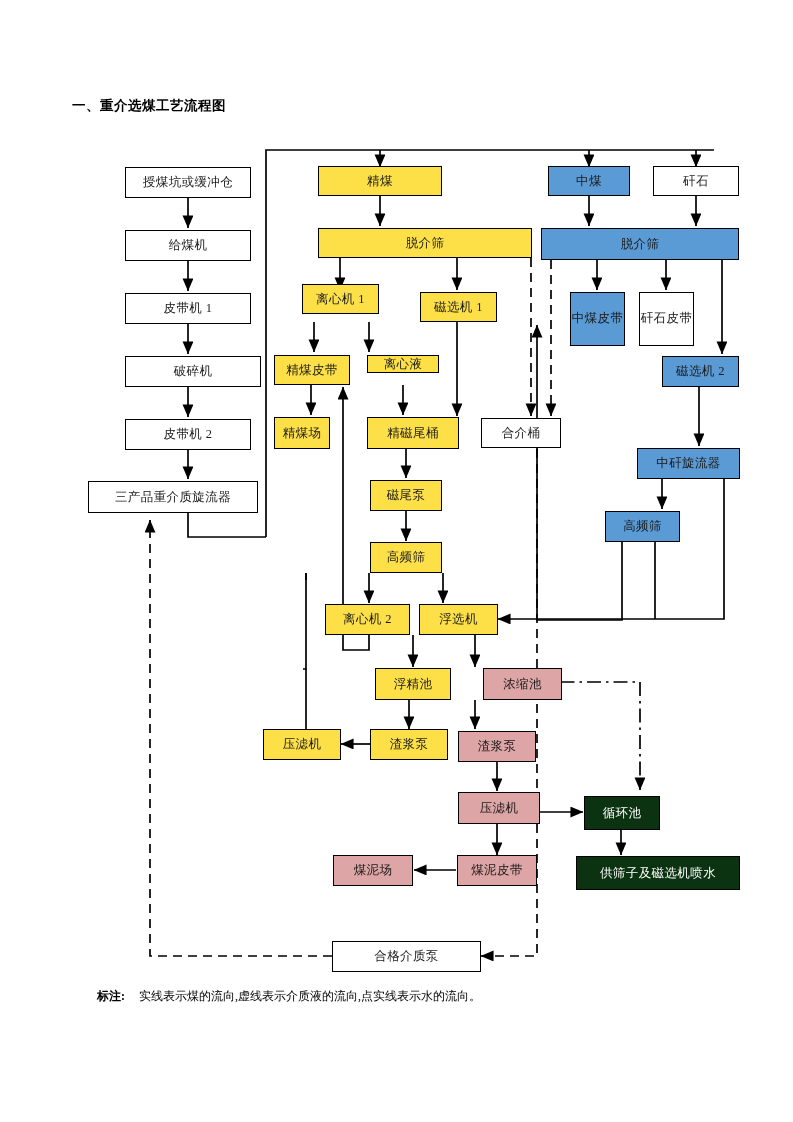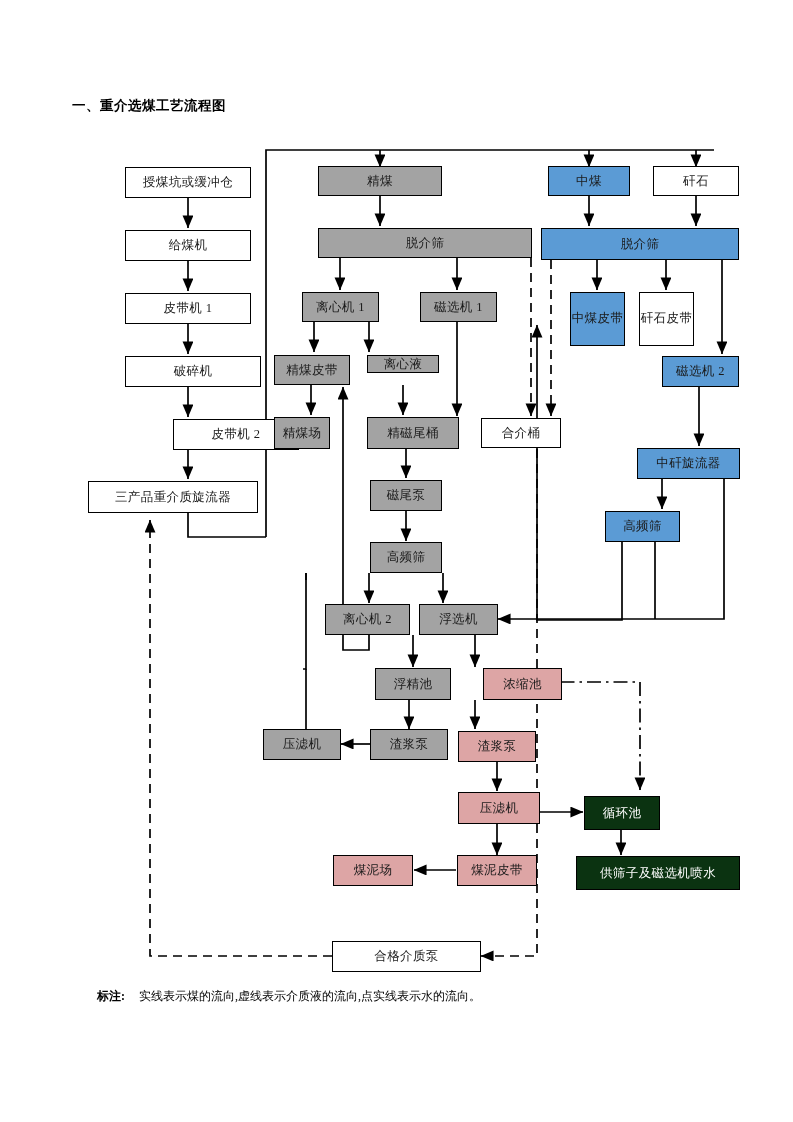--- a/index.html
+++ b/index.html
@@ -9,21 +9,21 @@
   #title{position:absolute;left:72px;top:97px;font-size:13.5px;font-weight:bold;
          letter-spacing:.5px;font-family:"Liberation Serif","DejaVu Serif",serif;}
   #legend{position:absolute;left:97px;top:988px;font-size:12px;white-space:nowrap;}
   #legend b{font-weight:bold;margin-right:14px;}
   svg#flow{position:absolute;left:0;top:0;width:793px;height:1122px;}
   .nodebox{position:absolute;box-sizing:border-box;border:1.6px solid #000;
            display:flex;align-items:center;justify-content:center;text-align:center;
            font-size:12.5px;line-height:1.15;letter-spacing:.4px;
            font-family:"Liberation Serif","DejaVu Serif",serif;}
   .c-white{background:#ffffff;color:#1a1a1a;}
-  .c-tan{background:#a3a3a3;color:#1a1a1a;}
+  .c-tan{background:#fde047;color:#1a1a1a;}
   .c-blue{background:#5b9bd5;color:#1a1a1a;}
   .c-pink{background:#dda5a5;color:#1a1a1a;}
   .c-green{background:#0b3311;color:#ffffff;}
   .two-line{line-height:1.25;}
 </style>
 </head>
 <body>
 
 <div id="page">
 
@@ -125,26 +125,26 @@
 
       <path d="M332,956 L150,956 L150,520" stroke-dasharray="9,6" marker-end="url(#ar)"></path>
 
     </g>
   </svg>
 
   <div class="nodebox c-white" style="left:125px;top:167px;width:126px;height:31px;">授煤坑或缓冲仓</div>
   <div class="nodebox c-white" style="left:125px;top:230px;width:126px;height:31px;">给煤机</div>
   <div class="nodebox c-white" style="left:125px;top:293px;width:126px;height:31px;">皮带机 1</div>
   <div class="nodebox c-white" style="left:125px;top:356px;width:136px;height:31px;">破碎机</div>
-  <div class="nodebox c-white" style="left:125px;top:419px;width:126px;height:31px;margin-left:48px;">皮带机 2</div>
+  <div class="nodebox c-white" style="left:125px;top:419px;width:126px;height:31px;">皮带机 2</div>
   <div class="nodebox c-white" style="left:88px;top:481px;width:170px;height:32px;">三产品重介质旋流器</div>
 
   <div class="nodebox c-tan" style="left:318px;top:166px;width:124px;height:30px;">精煤</div>
   <div class="nodebox c-tan" style="left:318px;top:228px;width:214px;height:30px;">脱介筛</div>
-  <div class="nodebox c-tan" style="left:302px;top:292px;width:77px;height:30px;">离心机 1</div>
+  <div class="nodebox c-tan" style="left:302px;top:284px;width:77px;height:30px;">离心机 1</div>
   <div class="nodebox c-tan" style="left:420px;top:292px;width:77px;height:30px;">磁选机 1</div>
   <div class="nodebox c-tan" style="left:274px;top:355px;width:76px;height:30px;">精煤皮带</div>
   <div class="nodebox c-tan" style="left:367px;top:355px;width:72px;height:18px;">离心液</div>
   <div class="nodebox c-tan" style="left:274px;top:417px;width:56px;height:32px;">精煤场</div>
   <div class="nodebox c-tan" style="left:367px;top:417px;width:92px;height:32px;">精磁尾桶</div>
   <div class="nodebox c-white" style="left:481px;top:418px;width:80px;height:30px;">合介桶</div>
   <div class="nodebox c-tan" style="left:370px;top:480px;width:72px;height:31px;">磁尾泵</div>
   <div class="nodebox c-tan" style="left:370px;top:542px;width:72px;height:31px;">高频筛</div>
   <div class="nodebox c-tan" style="left:325px;top:604px;width:85px;height:31px;">离心机 2</div>
   <div class="nodebox c-tan" style="left:419px;top:604px;width:79px;height:31px;">浮选机</div>

